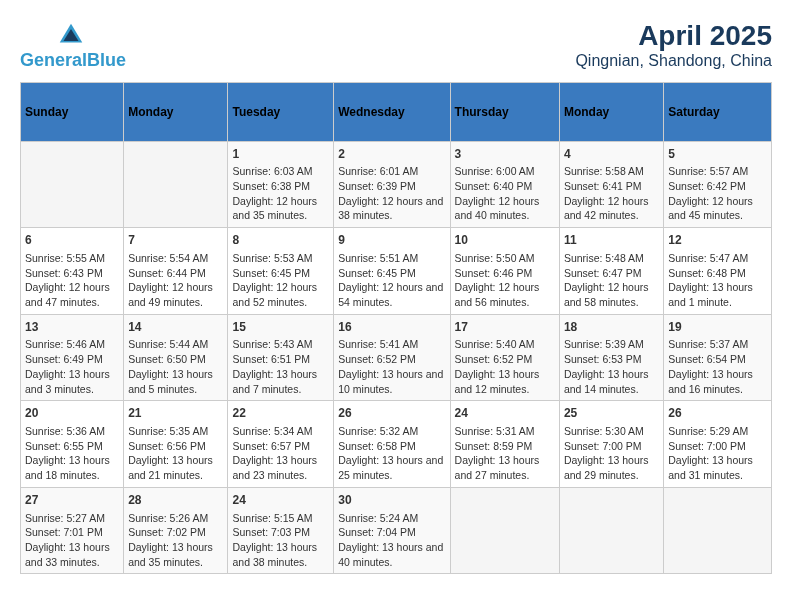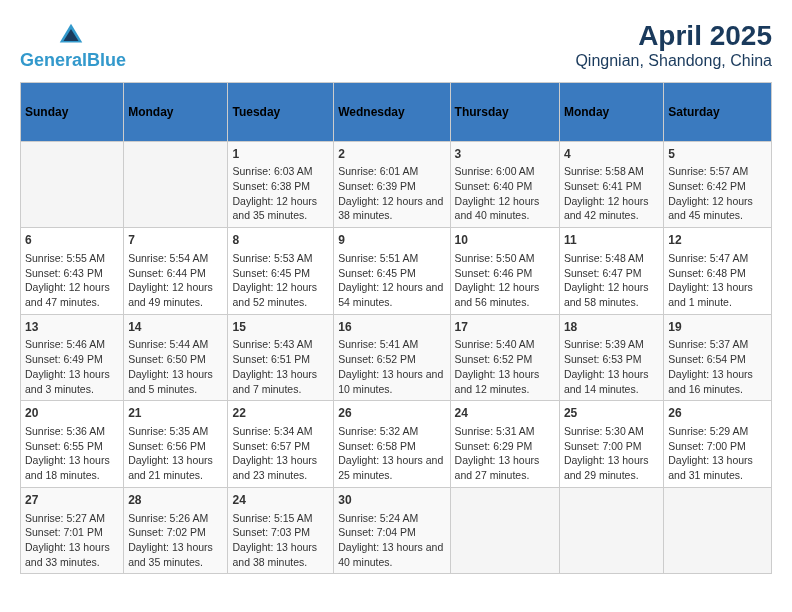--- a/index.html
+++ b/index.html
@@ -216,21 +216,21 @@
         <td><span class="day-num">22</span>
         <span>Sunrise: 5:34 AM</span><br>
         <span>Sunset: 6:57 PM</span><br>
         <span>Daylight: 13 hours and 23 minutes.</span></td>
         <td><span class="day-num">26</span>
         <span>Sunrise: 5:32 AM</span><br>
         <span>Sunset: 6:58 PM</span><br>
         <span>Daylight: 13 hours and 25 minutes.</span></td>
         <td><span class="day-num">24</span>
         <span>Sunrise: 5:31 AM</span><br>
-        <span>Sunset: 6:29 PM</span><br>
+        <span>Sunset: 8:59 PM</span><br>
         <span>Daylight: 13 hours and 27 minutes.</span></td>
         <td><span class="day-num">25</span>
         <span>Sunrise: 5:30 AM</span><br>
         <span>Sunset: 7:00 PM</span><br>
         <span>Daylight: 13 hours and 29 minutes.</span></td>
         <td><span class="day-num">26</span>
         <span>Sunrise: 5:29 AM</span><br>
         <span>Sunset: 7:00 PM</span><br>
         <span>Daylight: 13 hours and 31 minutes.</span></td>
       </tr>

